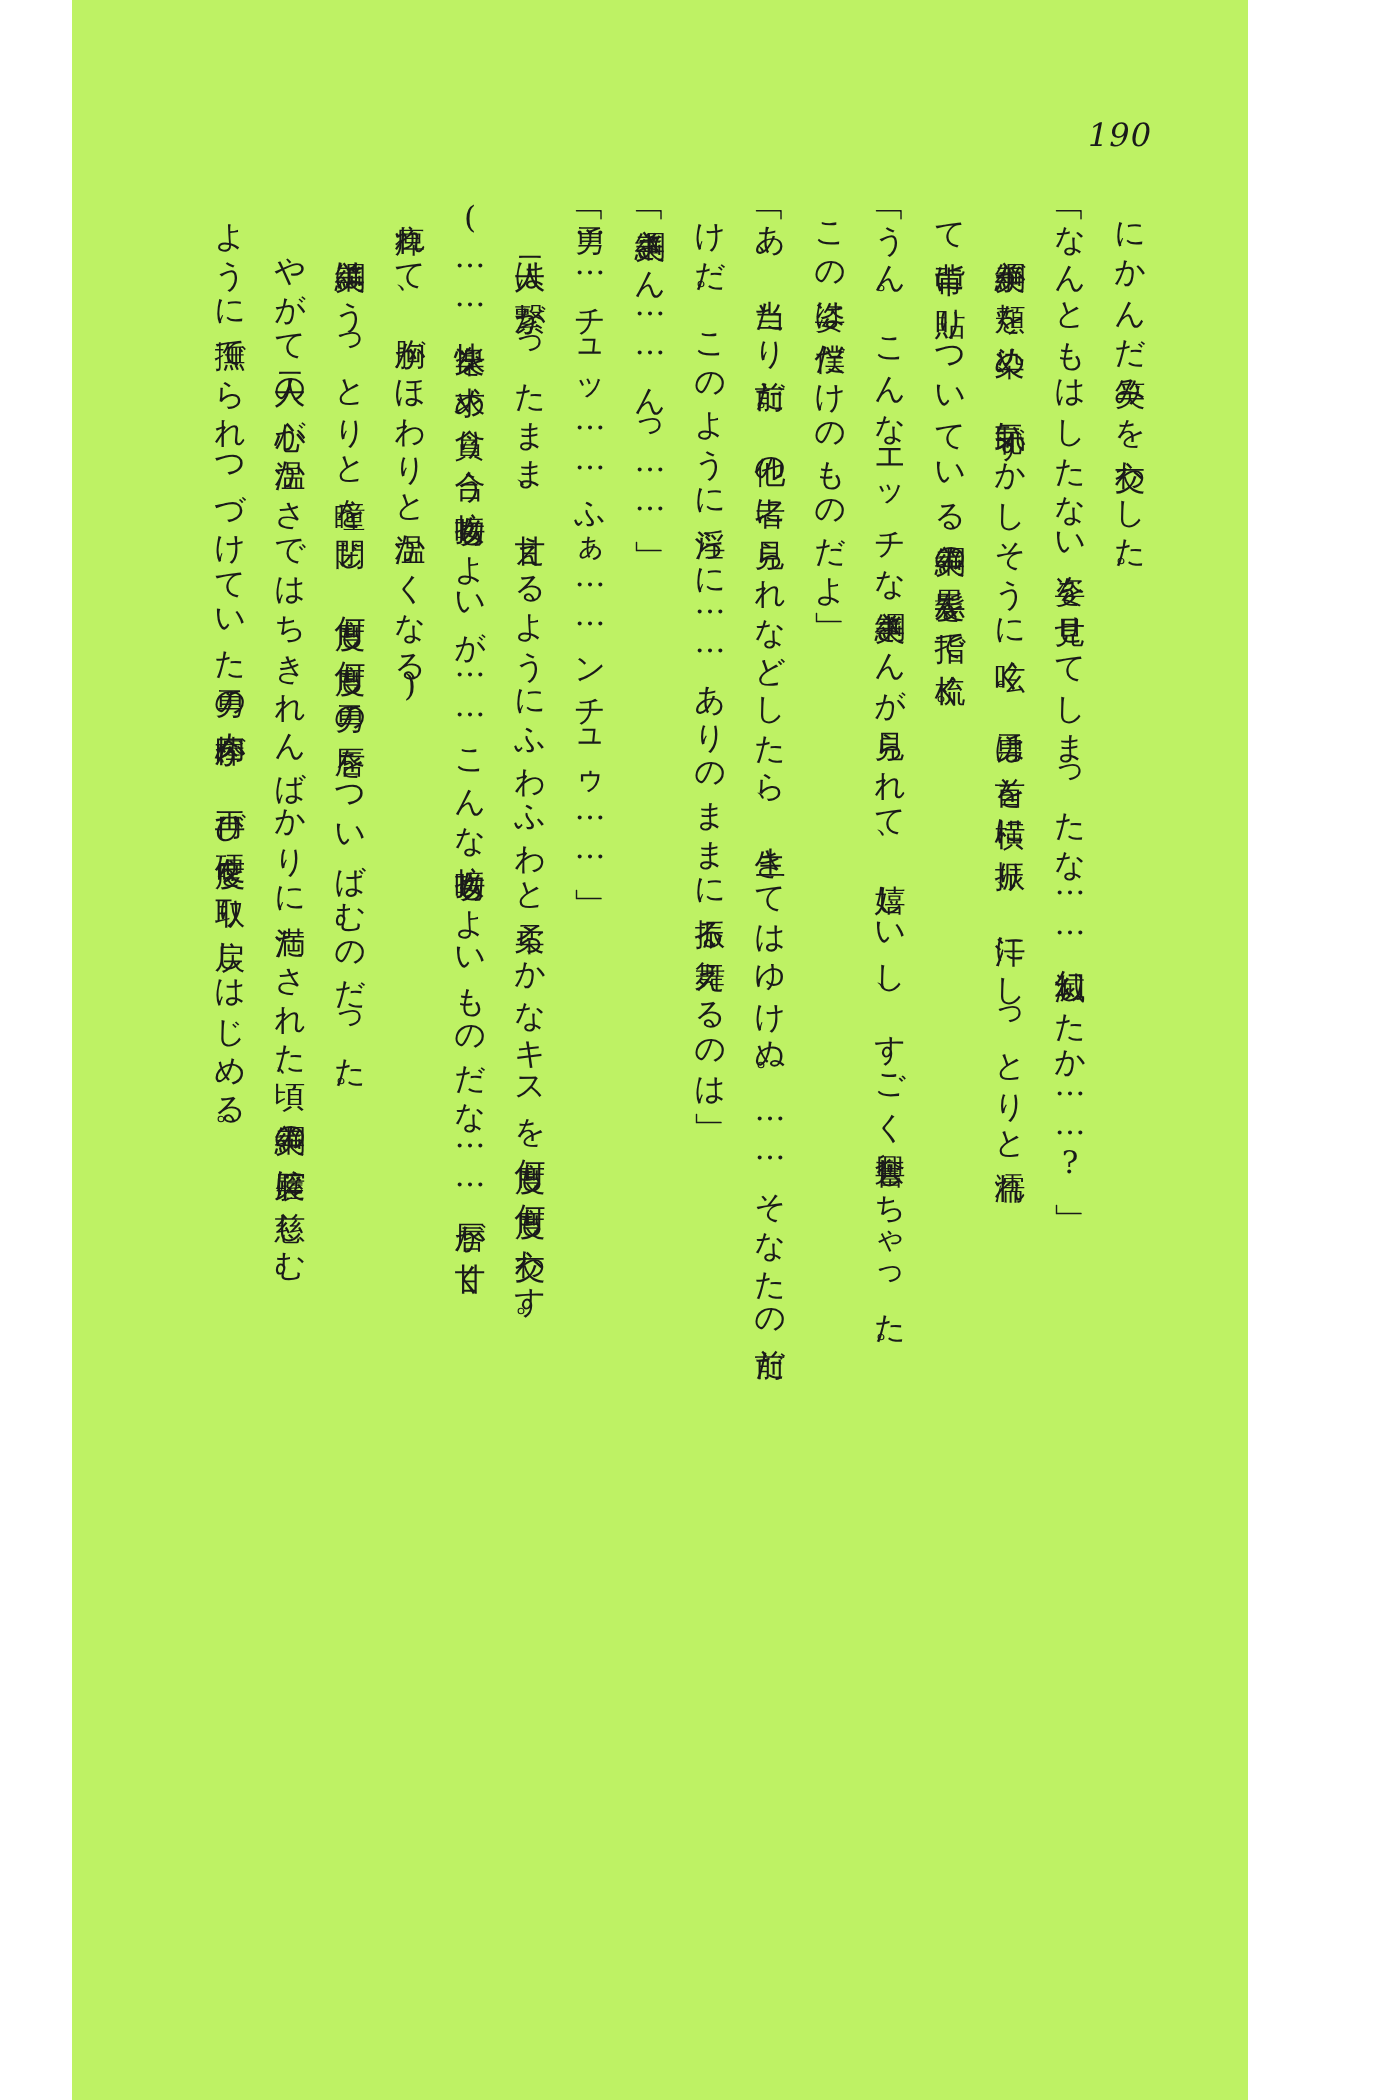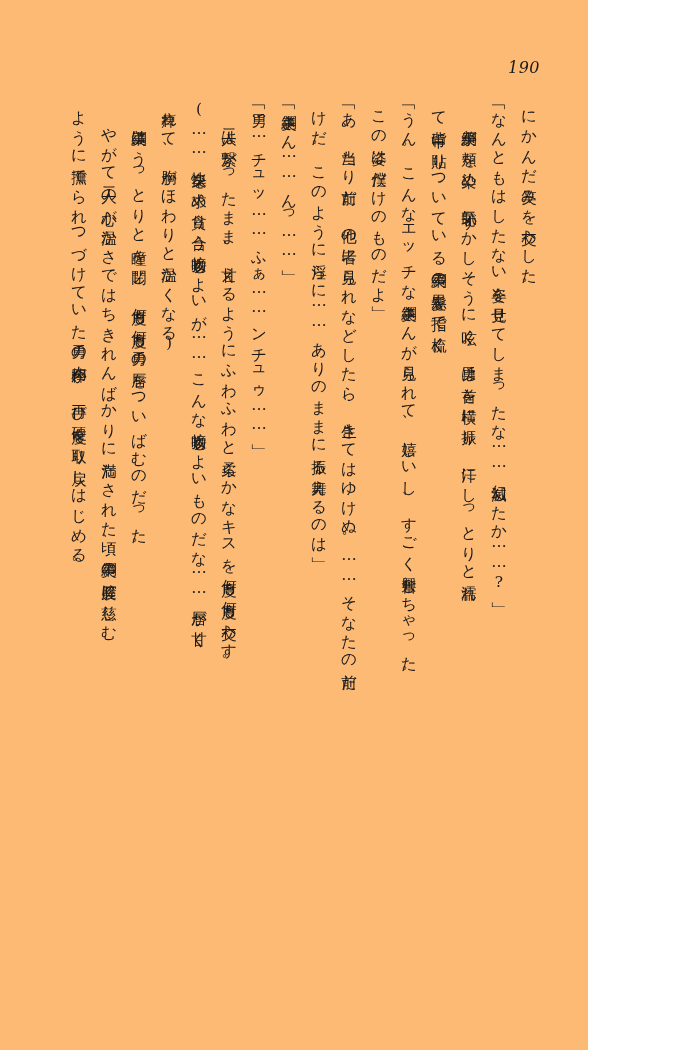--- a/index.html
+++ b/index.html
@@ -8,23 +8,24 @@
     background: #ffffff;
   }
   body {
     font-family: "DejaVu Serif", "Liberation Serif", serif;
     color: #1a1a1a;
   }
   .page {
     position: relative;
     width: 588px;
     height: 1050px;
-    background: #fdba74;
+    background: #bef264;
     overflow: hidden;
     box-sizing: border-box;
+    margin-left: 36px;
   }
   .page-number {
     position: absolute;
     top: 58px;
     right: 48px;
     font-size: 16px;
     font-style: italic;
     font-family: "DejaVu Serif", "Liberation Serif", serif;
     color: #1a1a1a;
     letter-spacing: 0.5px;

